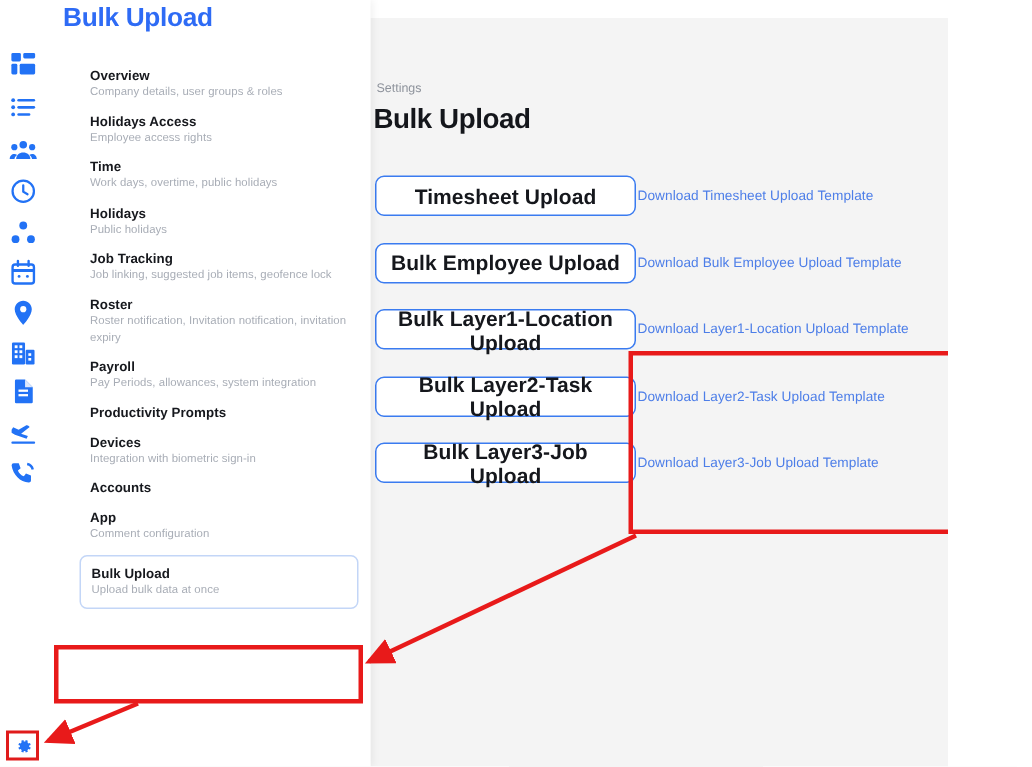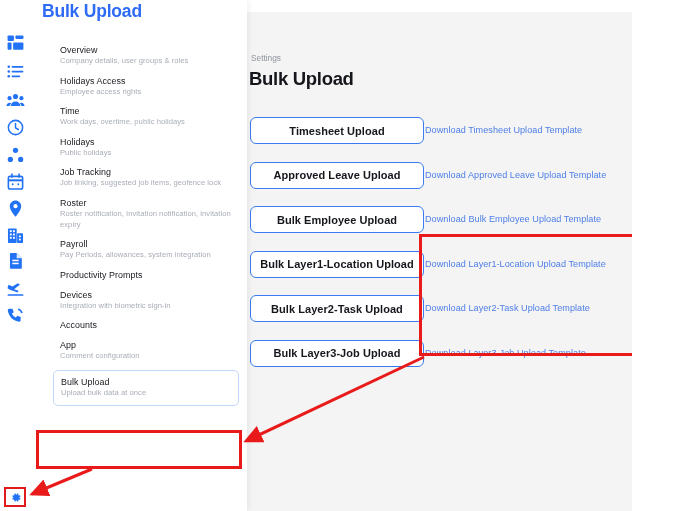--- a/index.html
+++ b/index.html
@@ -76,21 +76,21 @@
     top: 44px;
     width: 188px;
   }
   .menu-item {
     position: relative;
     margin-bottom: 8px;
     cursor: pointer;
   }
   .menu-item .mi-title {
     font-size: 8.9px;
-    font-weight: normal;
+    font-weight: bold;
     color: #16181d;
     line-height: 12px;
     letter-spacing: 0.05px;
   }
   .menu-item .mi-sub {
     font-size: 7.6px;
     color: #a8adb6;
     line-height: 10.6px;
     letter-spacing: 0.05px;
     max-width: 173px;
@@ -157,21 +157,21 @@
   .upload-btn {
     position: absolute;
     left: 3px;
     top: 0;
     width: 174px;
     height: 27px;
     border: 1.3px solid #3a7bf0;
     border-radius: 6px;
     background: #ffffff;
     font-family: "Liberation Sans", sans-serif;
-    font-size: 11px;
+    font-size: 14px;
     font-weight: bold;
     color: #15171c;
     display: flex;
     align-items: center;
     justify-content: center;
     cursor: pointer;
     box-sizing: border-box;
     letter-spacing: 0.05px;
   }
   .upload-link {
@@ -382,24 +382,20 @@
 
   <div id="content">
     <div id="breadcrumb">Settings</div>
     <div id="page-title">Bulk Upload</div>
     <div id="upload-rows">
         <div class="upload-row">
           <button class="upload-btn">Timesheet Upload</button>
           <a class="upload-link" href="#">Download Timesheet Upload Template</a>
         </div>
         <div class="upload-row">
-          <button class="upload-btn">Approved Leave Upload</button>
-          <a class="upload-link" href="#">Download Approved Leave Upload Template</a>
-        </div>
-        <div class="upload-row">
           <button class="upload-btn">Bulk Employee Upload</button>
           <a class="upload-link" href="#">Download Bulk Employee Upload Template</a>
         </div>
         <div class="upload-row">
           <button class="upload-btn">Bulk Layer1-Location Upload</button>
           <a class="upload-link" href="#">Download Layer1-Location Upload Template</a>
         </div>
         <div class="upload-row">
           <button class="upload-btn">Bulk Layer2-Task Upload</button>
           <a class="upload-link" href="#">Download Layer2-Task Upload Template</a>

